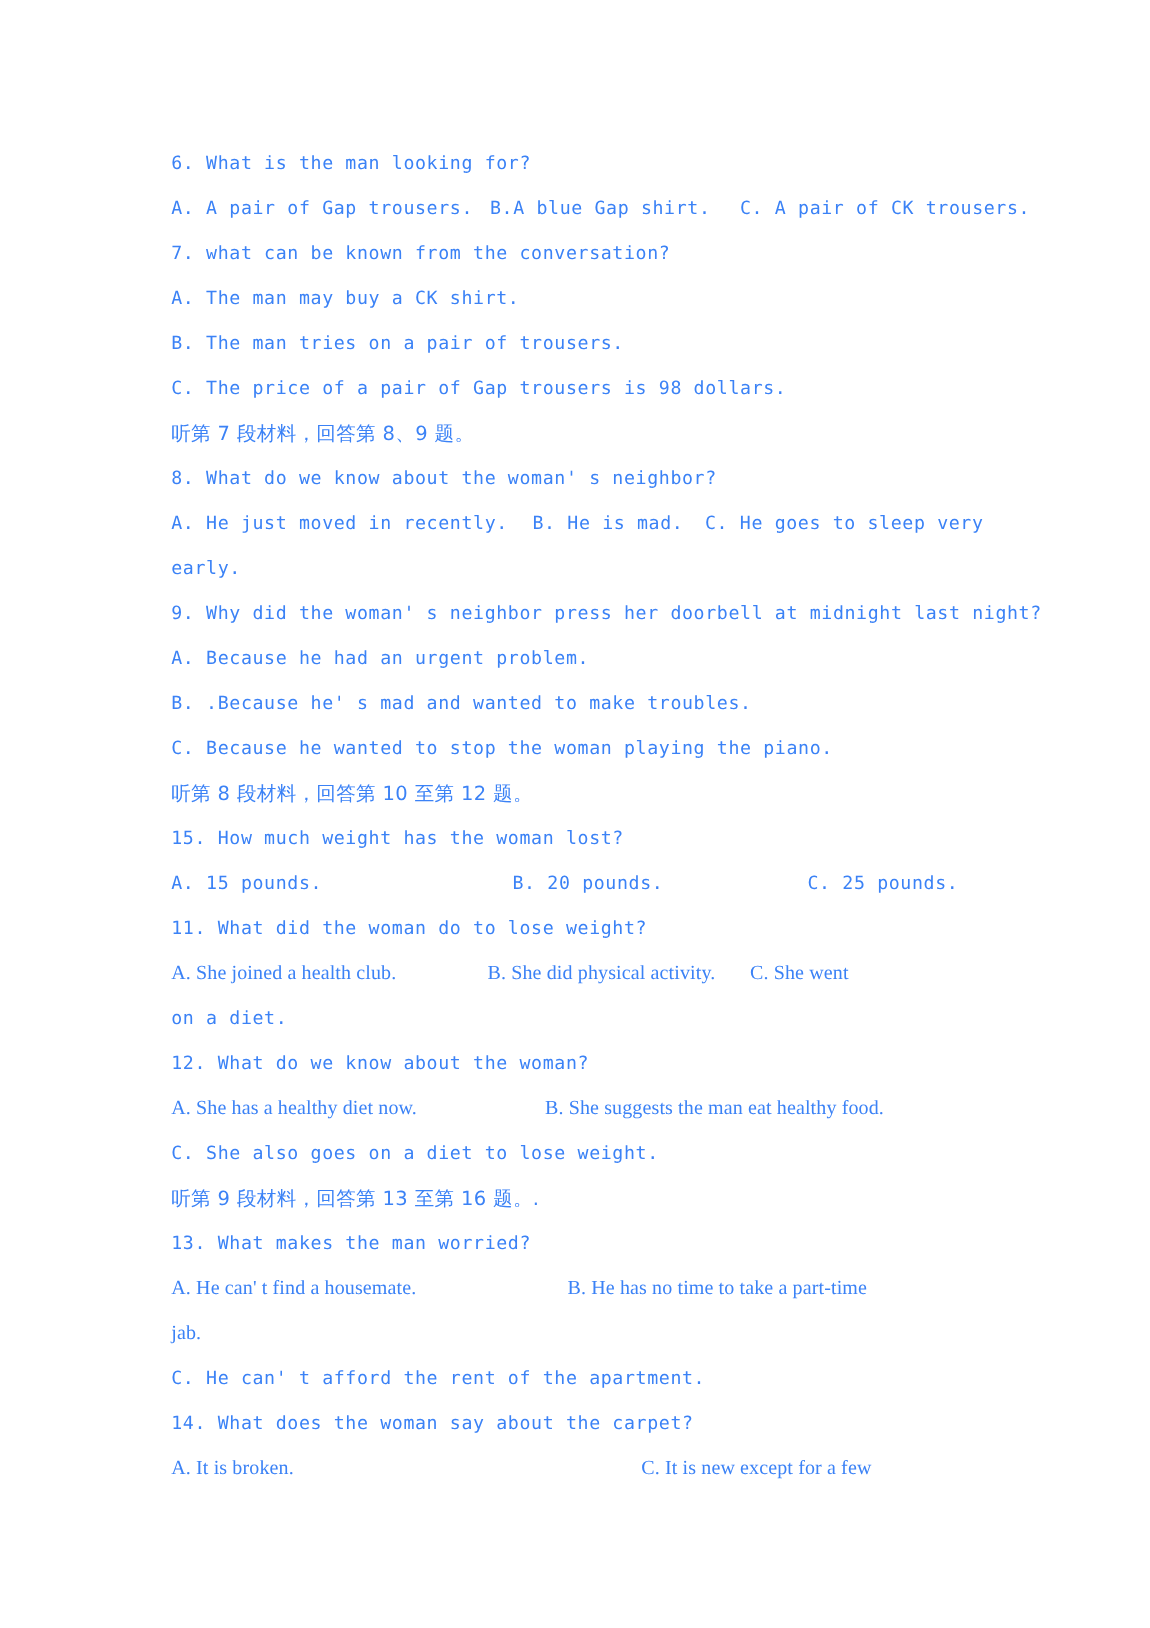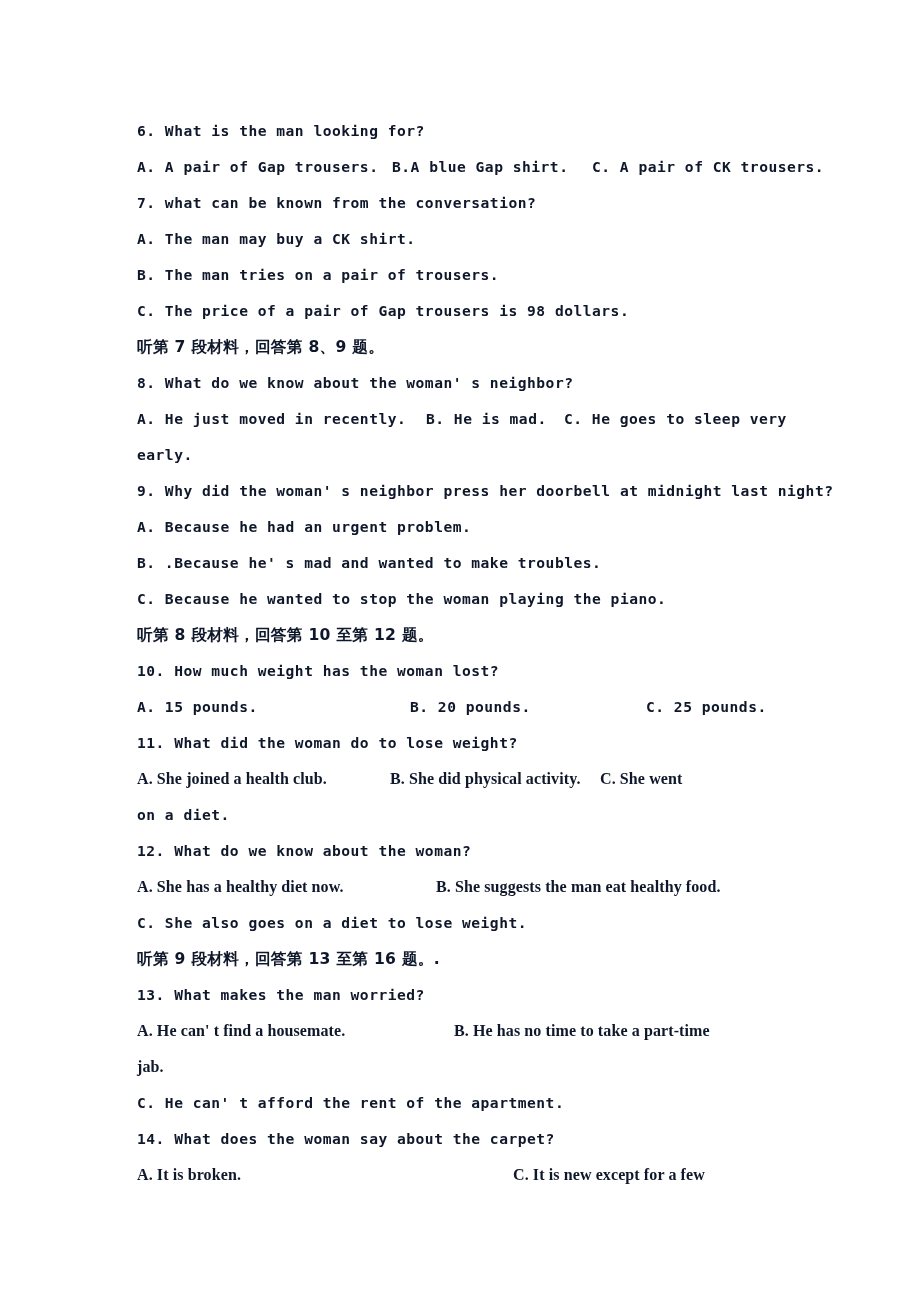--- a/index.html
+++ b/index.html
@@ -28,22 +28,21 @@
     width: 648px;
   }
 
   
   .line {
     height: 36px;
     line-height: 36px;
     white-space: pre;
     font-size: 15.2px;
     letter-spacing: 0.55px;
-    color: #0f172a;
-    font-weight: bold;
+    color: #3b82f6;
   }
 
   
   .line.mono {
     font-family: "DejaVu Sans Mono", "Liberation Mono", monospace;
     font-size: 14.6px;
     letter-spacing: 0.5px;
   }
 
   
@@ -84,21 +83,21 @@
       <div class="line mono">C. The price of a pair of Gap trousers is 98 dollars.</div>
       <div class="line cjk">听第 7 段材料，回答第 8、9 题。</div>
       <div class="line mono">8. What do we know about the woman' s neighbor?</div>
       <div class="line mono cols"><span class="col" style="margin-left: 0px; position: absolute; left: 0px; text-align: center;">A. He just moved in recently.</span><span class="col" style="margin-left: 0px; position: absolute; left: 289px;">B. He is mad.</span><span class="col" style="margin-left: 0px; position: absolute; left: 427px;">C. He goes to sleep very</span></div>
       <div class="line mono">early.</div>
       <div class="line mono">9. Why did the woman' s neighbor press her doorbell at midnight last night?</div>
       <div class="line mono">A. Because he had an urgent problem.</div>
       <div class="line mono">B. .Because he' s mad and wanted to make troubles.</div>
       <div class="line mono">C. Because he wanted to stop the woman playing the piano.</div>
       <div class="line cjk">听第 8 段材料，回答第 10 至第 12 题。</div>
-      <div class="line mono">10. How much weight has the woman lost?</div>
+      <div class="line mono">15. How much weight has the woman lost?</div>
       <div class="line mono cols"><span class="col" style="margin-left: 0px; position: absolute; left: 0px;">A. 15 pounds.</span><span class="col" style="margin-left: 12px; position: absolute; left: 261px;">B. 20 pounds.</span><span class="col" style="margin-left: 0px; position: absolute; left: 509px;">C. 25 pounds.</span></div>
       <div class="line mono">11. What did the woman do to lose weight?</div>
       <div class="line condensed cols"><span class="col" style="margin-left: 0px; position: absolute; left: 0px;">A. She joined a health club.</span><span class="col" style="margin-left: 0px; position: absolute; left: 253px;">B. She did physical activity.</span><span class="col" style="margin-left: 0px; position: absolute; left: 463px;">C. She went</span></div>
       <div class="line mono">on a diet.</div>
       <div class="line mono">12. What do we know about the woman?</div>
       <div class="line condensed cols"><span class="col" style="margin-left: 0px; position: absolute; left: 0px;">A. She has a healthy diet now.</span><span class="col" style="margin-left: 0px; position: absolute; left: 299px;">B. She suggests the man eat healthy food.</span></div>
       <div class="line mono">C. She also goes on a diet to lose weight.</div>
       <div class="line cjk">听第 9 段材料，回答第 13 至第 16 题。.</div>
       <div class="line mono">13. What makes the man worried?</div>
       <div class="line condensed cols"><span class="col" style="margin-left: 0px; position: absolute; left: 0px;">A. He can' t find a housemate.</span><span class="col" style="margin-left: 0px; position: absolute; left: 317px;">B. He has no time to take a part-time</span></div>

